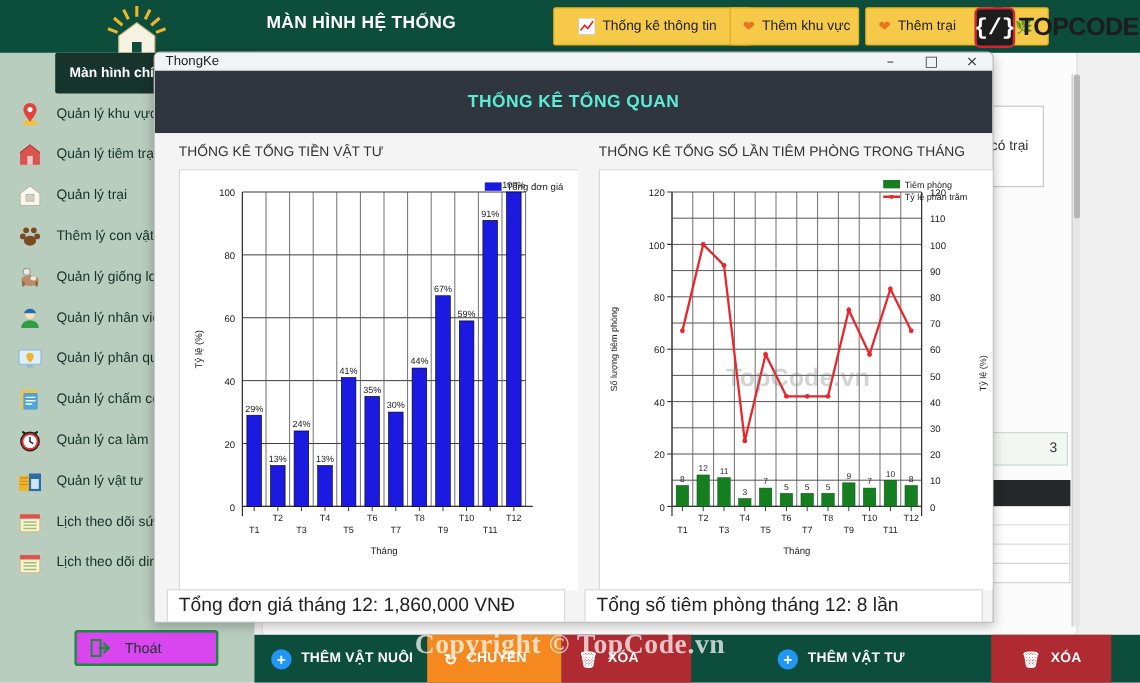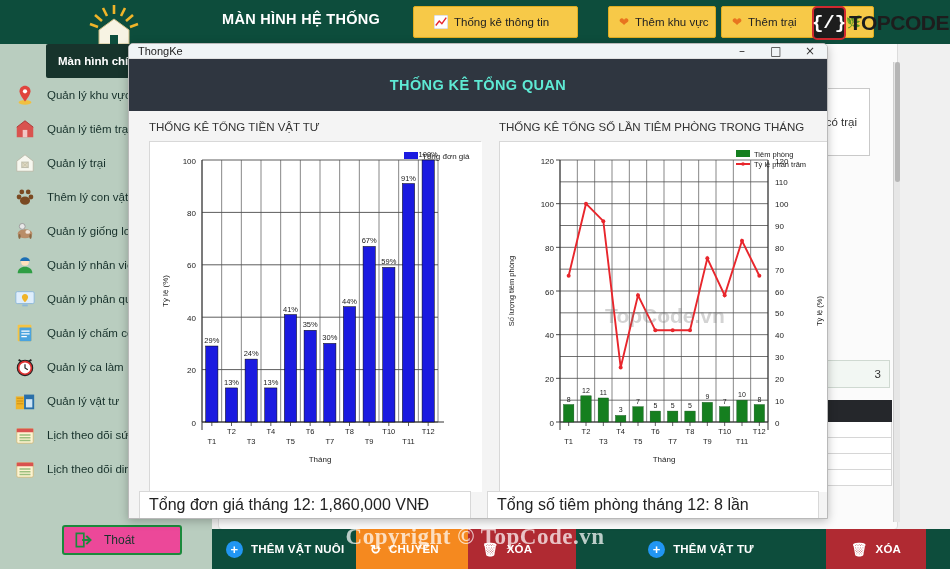--- a/index.html
+++ b/index.html
@@ -24,42 +24,42 @@
     text-align: left; color: #ffffff; font-size: 14.5px; font-weight: bold;
     letter-spacing: .3px;
   }
   .topbtn {
     position: absolute; top: 6px; height: 32px;
     background: #f7c948; border: 1px solid #e0ad1f; border-radius: 2px;
     display: flex; align-items: center; gap: 6px; padding: 0 10px;
     color: #222; font-size: 11.5px; white-space: nowrap;
   }
   .topbtn .ico { font-size: 12px; line-height: 1; }
-  #tb0 { left: 413px; width: 165px; padding-left: 20px; }
+  #tb0 { left: 461px; width: 165px; padding-left: 20px; }
   #tb1 { left: 608px; width: 108px; }
   #tb2 { left: 721px; width: 108px; }
   #tb3 { left: 834px; width: 40px; justify-content: center; }
 
   
   .sidebar {
     position: absolute; left: 0; top: 44px; width: 212px; height: 525px;
     background: #b9cdbf;
   }
   .side-item {
     position: relative; height: 34px; display: flex; align-items: center;
     padding-left: 14px; gap: 11px; font-size: 11.5px; color: #16302a;
   }
   .side-item .sico { width: 22px; height: 22px; display: block; flex: 0 0 22px; }
   .side-item.active {
     background: #17342c; color: #ffffff; margin-left: 46px;
     padding-left: 12px; border-radius: 2px; font-weight: bold;
   }
   .exit-btn {
     position: absolute; left: 62px; bottom: 14px; width: 120px; height: 30px;
-    background: #ec4899; border: 2px solid #1b8a3c; border-radius: 3px;
+    background: #d946ef; border: 2px solid #1b8a3c; border-radius: 3px;
     display: flex; align-items: center; gap: 10px; padding-left: 8px;
     color: #17342c; font-size: 12px;
   }
 
   
   .bg-panel {
     position: absolute; left: 218px; top: 30px; width: 680px; height: 500px;
     background: #fbfbfb; border: 1px solid #dcdcdc; border-radius: 4px;
   }
   .bg-card {

